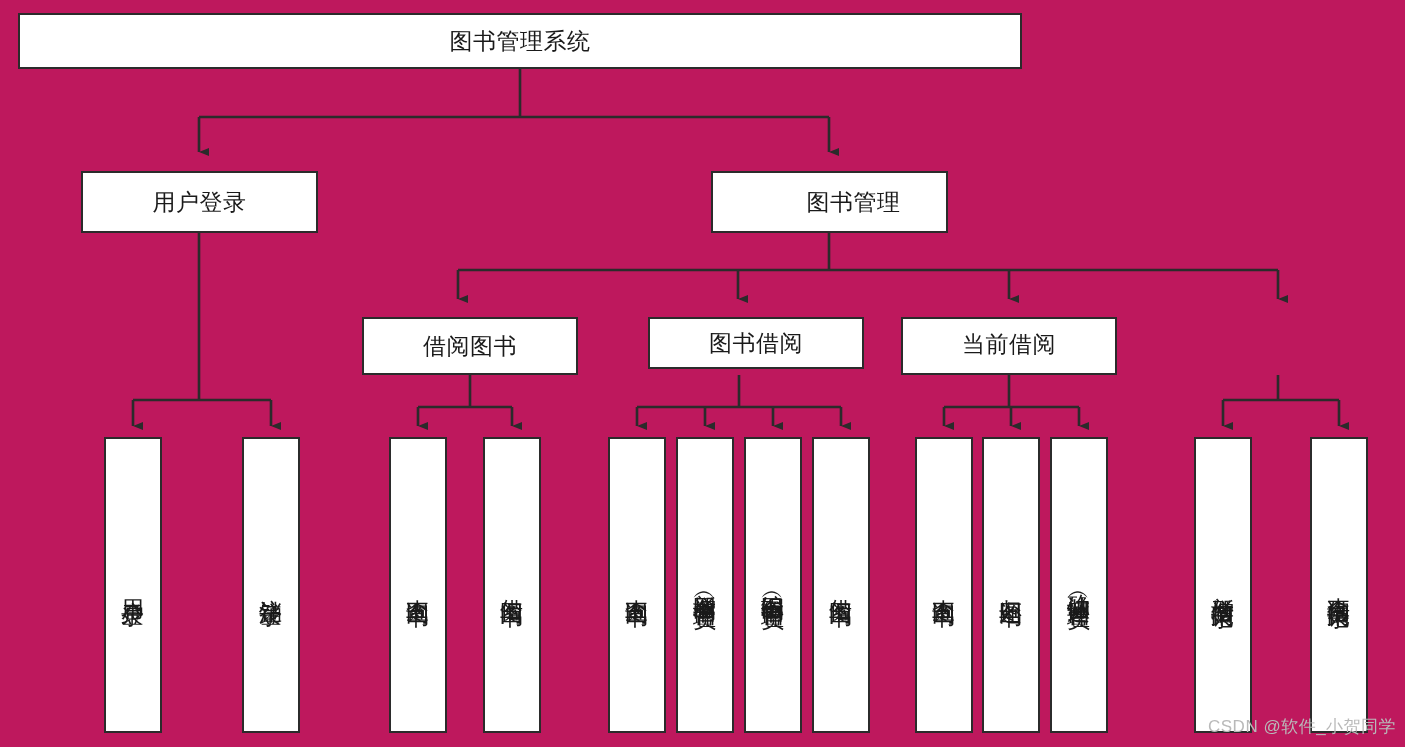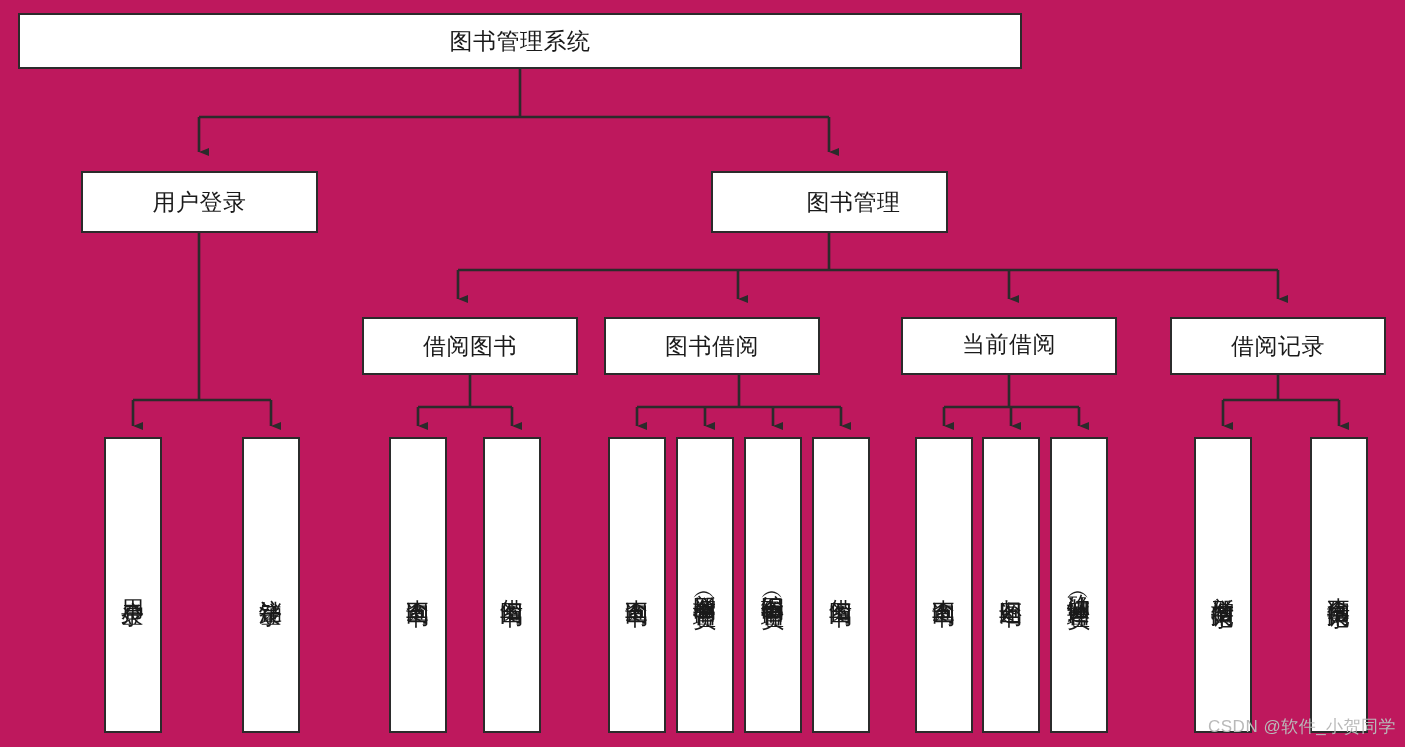--- a/index.html
+++ b/index.html
@@ -131,28 +131,25 @@
   <div class="node h" style="left:81px; top:171px; width:237px; height:62px;">
     <span>用户登录</span>
   </div>
   <div class="node h" style="left:711px; top:171px; width:237px; height:62px;padding-left:48px;">
     <span>图书管理</span>
   </div>
 
   <div class="node h" style="left:362px; top:317px; width:216px; height:58px;">
     <span>借阅图书</span>
   </div>
-  <div class="node h" style="left:604px; top:317px; width:216px; height:58px;text-align:center;">
+  <div class="node h" style="left:648px; top:317px; width:216px; height:52px;text-align:center;">
     <span>图书借阅</span>
   </div>
   <div class="node h" style="left:901px; top:317px; width:216px; height:58px;font-family:Liberation Mono, monospace;">
     <span>当前借阅</span>
-  </div>
-  <div class="node h" style="left:1170px; top:317px; width:216px; height:58px;">
-    <span>借阅记录</span>
   </div>
 
   <div class="node v" style="left:104px; top:437px; width:58px; height:296px;">
     <span>用户登录</span>
   </div>
   <div class="node v" style="left:242px; top:437px; width:58px; height:296px;">
     <span>注销登录</span>
   </div>
 
   <div class="node v" style="left:389px; top:437px; width:58px; height:296px;">

